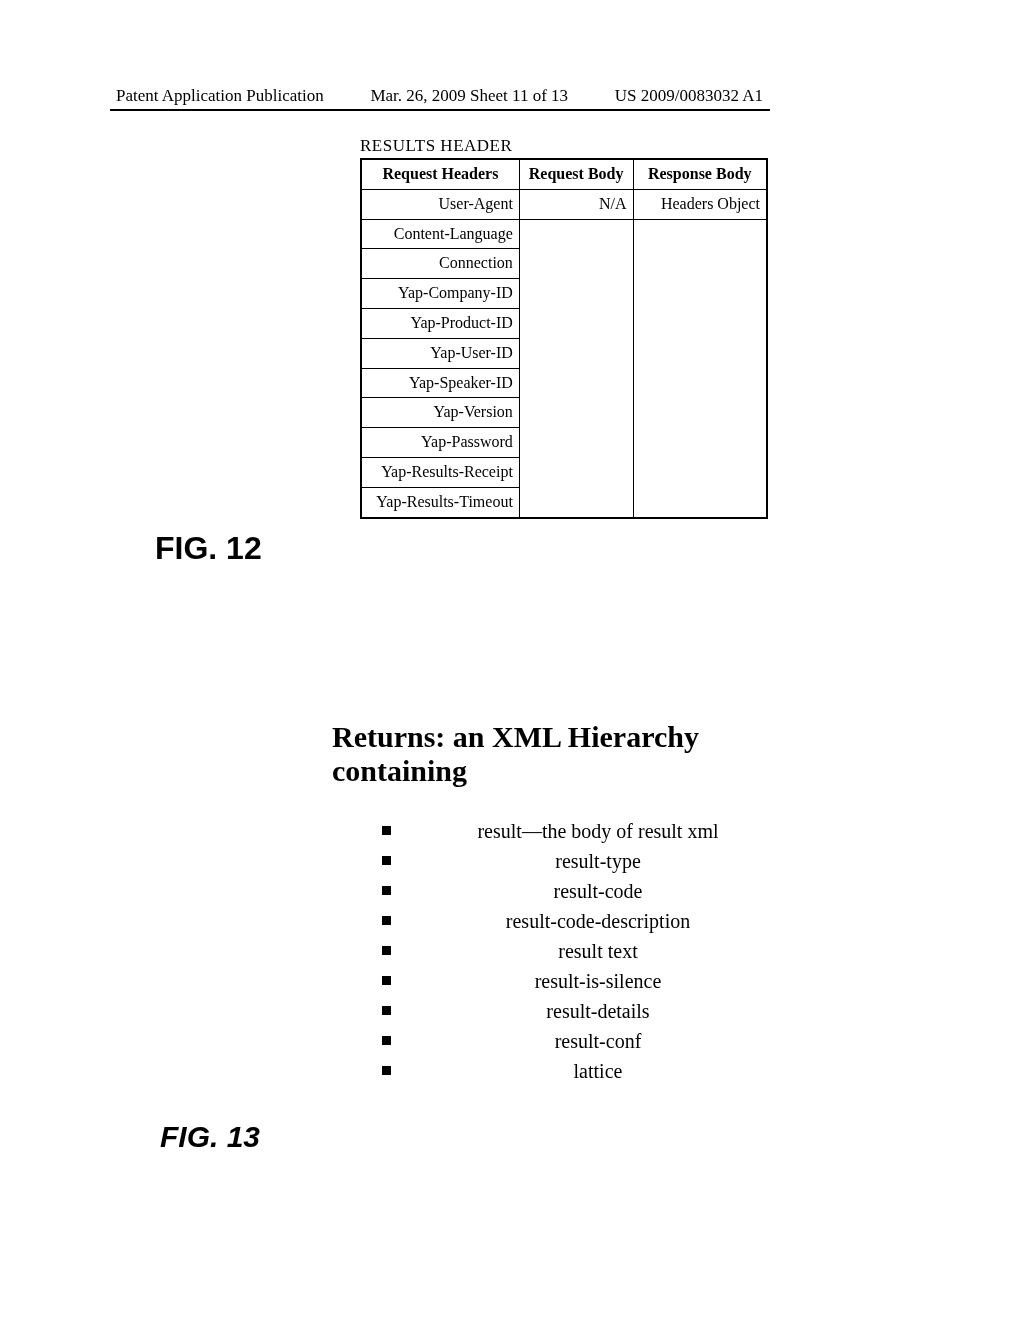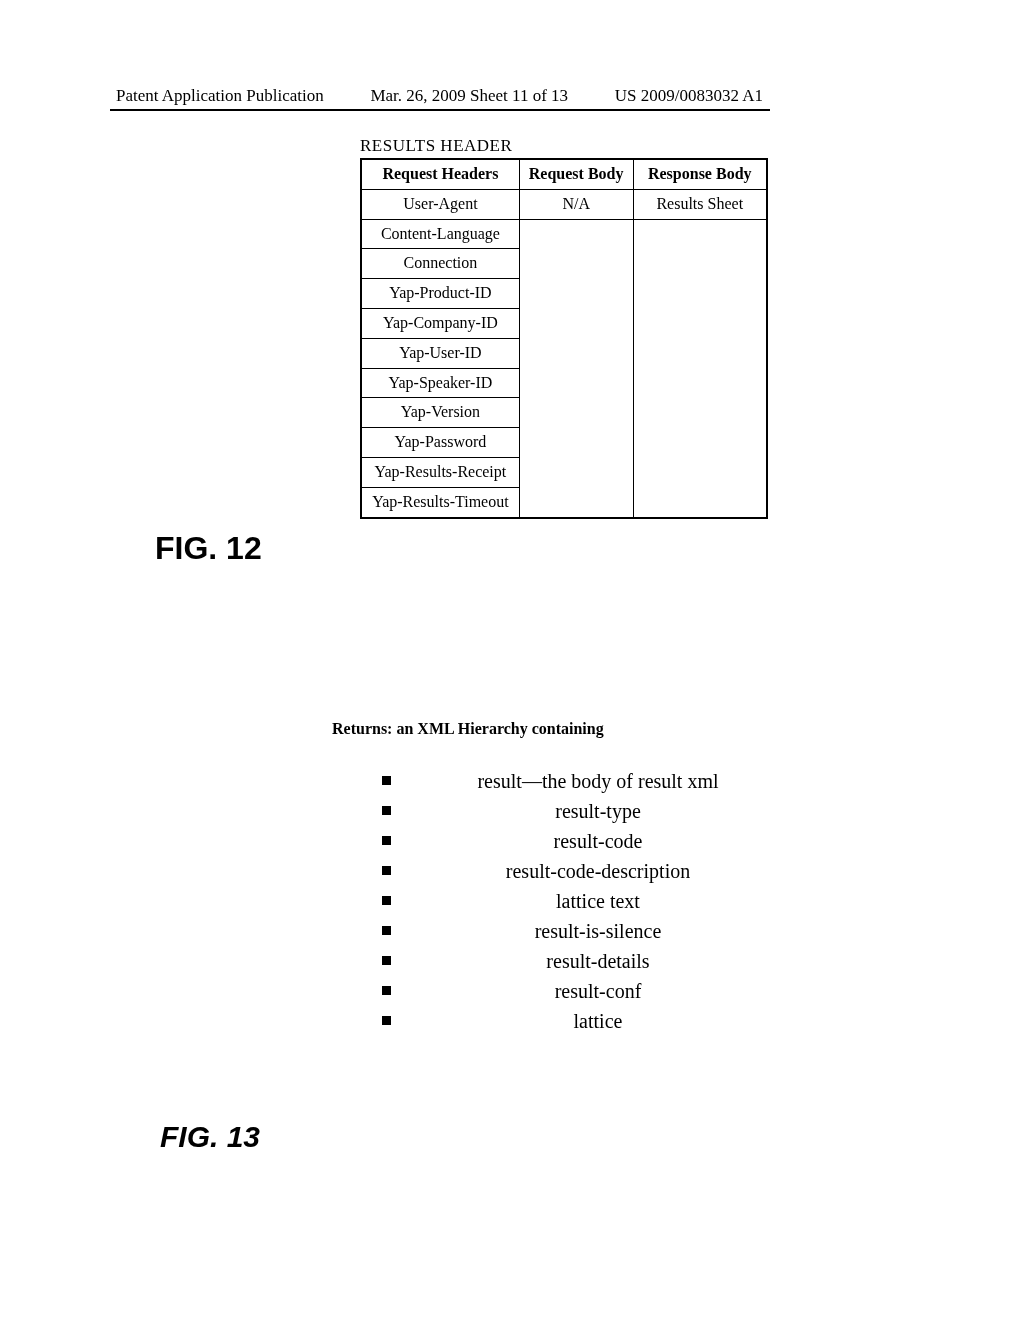--- a/index.html
+++ b/index.html
@@ -55,21 +55,21 @@
   }
   .results-table {
     width: 100%;
     border-collapse: collapse;
     border: 2.5px solid #000;
     font-size: 16px;
   }
   .results-table th, .results-table td {
     border: 1px solid #000;
     padding: 4px 6px;
-    text-align: center;
+    text-align: right;
     vertical-align: top;
     line-height: 1.3;
     font-family: "Times New Roman", Times, serif;
   }
   .results-table th {
     font-weight: bold;
     text-align: center;
   }
   .col-h { width: 39%; margin-top: 28px; }
   .col-b { width: 28%; }
@@ -96,21 +96,21 @@
   }
 
   
   .returns-block {
     position: absolute;
     top: 720px;
     left: 332px;
     width: 460px;
   }
   .returns-title {
-    font-size: 16px;
+    font-size: 30px;
     font-weight: bold;
     margin-bottom: 30px;
   }
   ul.returns-list {
     list-style: none;
     margin: 0;
     padding: 0 0 0 50px;
     font-size: 20px;
   }
   ul.returns-list li {
@@ -149,39 +149,39 @@
         <tr>
           <th class="col-h">Request Headers</th>
           <th class="col-b">Request Body</th>
           <th class="col-r">Response Body</th>
         </tr>
       </thead>
       <tbody>
           <tr>
             <td>User-Agent</td>
             <td>N/A</td>
-            <td>Results Sheet</td>
+            <td>Headers Object</td>
           </tr>
           <tr>
             <td>Content-Language</td>
             <td class="empty"></td>
             <td class="empty"></td>
           </tr>
           <tr>
             <td>Connection</td>
             <td class="empty"></td>
             <td class="empty"></td>
           </tr>
           <tr>
+            <td>Yap-Company-ID</td>
+            <td class="empty"></td>
+            <td class="empty"></td>
+          </tr>
+          <tr>
             <td>Yap-Product-ID</td>
-            <td class="empty"></td>
-            <td class="empty"></td>
-          </tr>
-          <tr>
-            <td>Yap-Company-ID</td>
             <td class="empty"></td>
             <td class="empty"></td>
           </tr>
           <tr>
             <td>Yap-User-ID</td>
             <td class="empty"></td>
             <td class="empty"></td>
           </tr>
           <tr>
             <td>Yap-Speaker-ID</td>
@@ -214,21 +214,21 @@
 
   <div class="fig-label-12">FIG. 12</div>
 
   <div class="returns-block">
     <div class="returns-title">Returns: an XML Hierarchy containing</div>
     <ul class="returns-list">
         <li>result—the body of result xml</li>
         <li>result-type</li>
         <li>result-code</li>
         <li>result-code-description</li>
-        <li>lattice text</li>
+        <li>result text</li>
         <li>result-is-silence</li>
         <li>result-details</li>
         <li>result-conf</li>
         <li>lattice</li>
       </ul>
   </div>
 
   <div class="fig-label-13">FIG. 13</div>
 
 </div>

